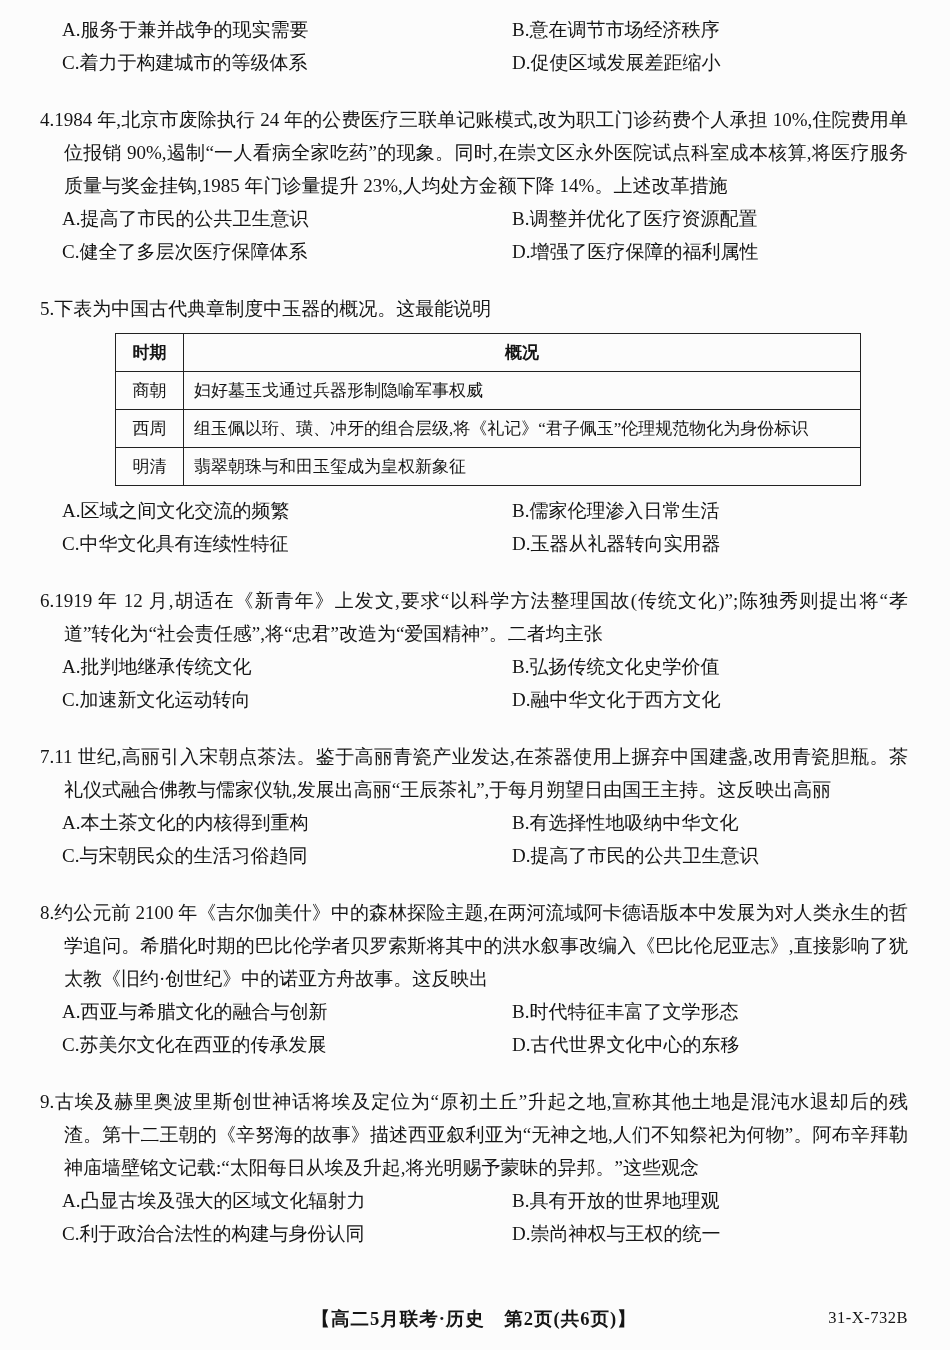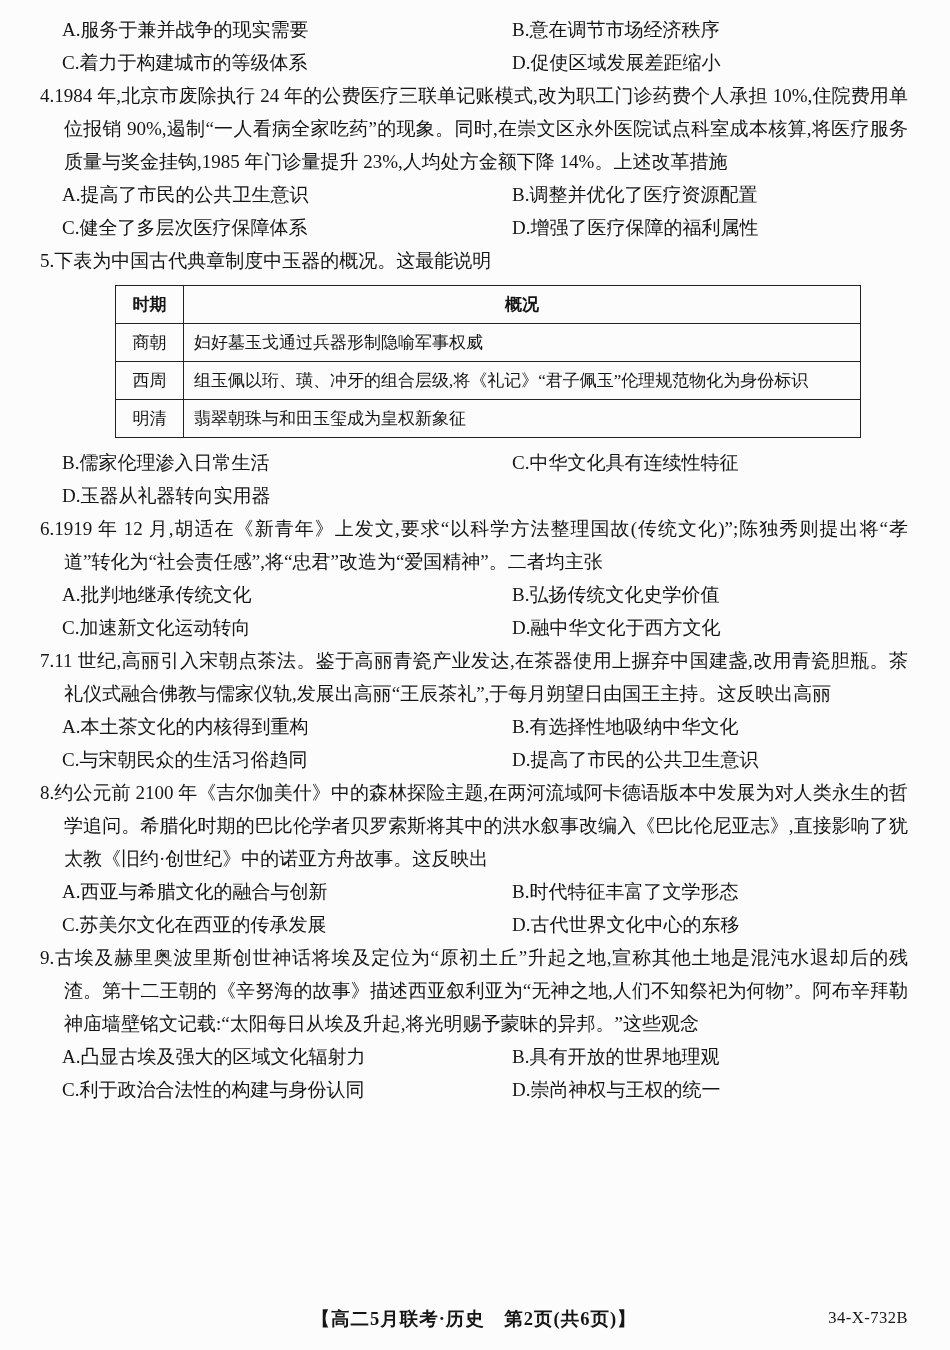--- a/index.html
+++ b/index.html
@@ -13,21 +13,21 @@
     position: relative;
   }
   .page { padding: 13px 42px 0 40px; }
   .stem {
     margin: 0;
     line-height: 33px;
     text-align: justify;
     padding-left: 24px;
     text-indent: -24px;
   }
-  .qblock { margin-top: 0; }
+  .qblock { margin-top: 24px; }
   .opts {
     display: grid;
     grid-template-columns: 450px 1fr;
     margin-left: 22px;
     line-height: 33px;
   }
   .opt { white-space: nowrap; overflow: hidden; }
   table.jade {
     border-collapse: collapse;
     margin: 8px 0 8px 75px;
@@ -100,20 +100,21 @@
           <td class="period">西周</td>
           <td>组玉佩以珩、璜、冲牙的组合层级,将《礼记》“君子佩玉”伦理规范物化为身份标识</td>
         </tr>
         <tr>
           <td class="period">明清</td>
           <td>翡翠朝珠与和田玉玺成为皇权新象征</td>
         </tr>
       </tbody>
     </table>
     <div class="opts">
+      <div class="opt">A.区域之间文化交流的频繁</div>
       <div class="opt">B.儒家伦理渗入日常生活</div>
       <div class="opt">C.中华文化具有连续性特征</div>
       <div class="opt">D.玉器从礼器转向实用器</div>
     </div>
   </section>
 
   <section class="qblock">
     <p class="stem">6.1919 年 12 月,胡适在《新青年》上发文,要求“以科学方法整理国故(传统文化)”;陈独秀则提出将“孝道”转化为“社会责任感”,将“忠君”改造为“爱国精神”。二者均主张</p>
     <div class="opts">
       <div class="opt">A.批判地继承传统文化</div>
@@ -150,14 +151,14 @@
       <div class="opt">B.具有开放的世界地理观</div>
       <div class="opt">C.利于政治合法性的构建与身份认同</div>
       <div class="opt">D.崇尚神权与王权的统一</div>
     </div>
   </section>
 
 </div>
 
 <div class="footer">
   <span class="footer-center">【高二5月联考·历史　第2页(共6页)】</span>
-  <span class="footer-right">34-X-732B</span>
+  <span class="footer-right">31-X-732B</span>
 </div>
 
 </body></html>

